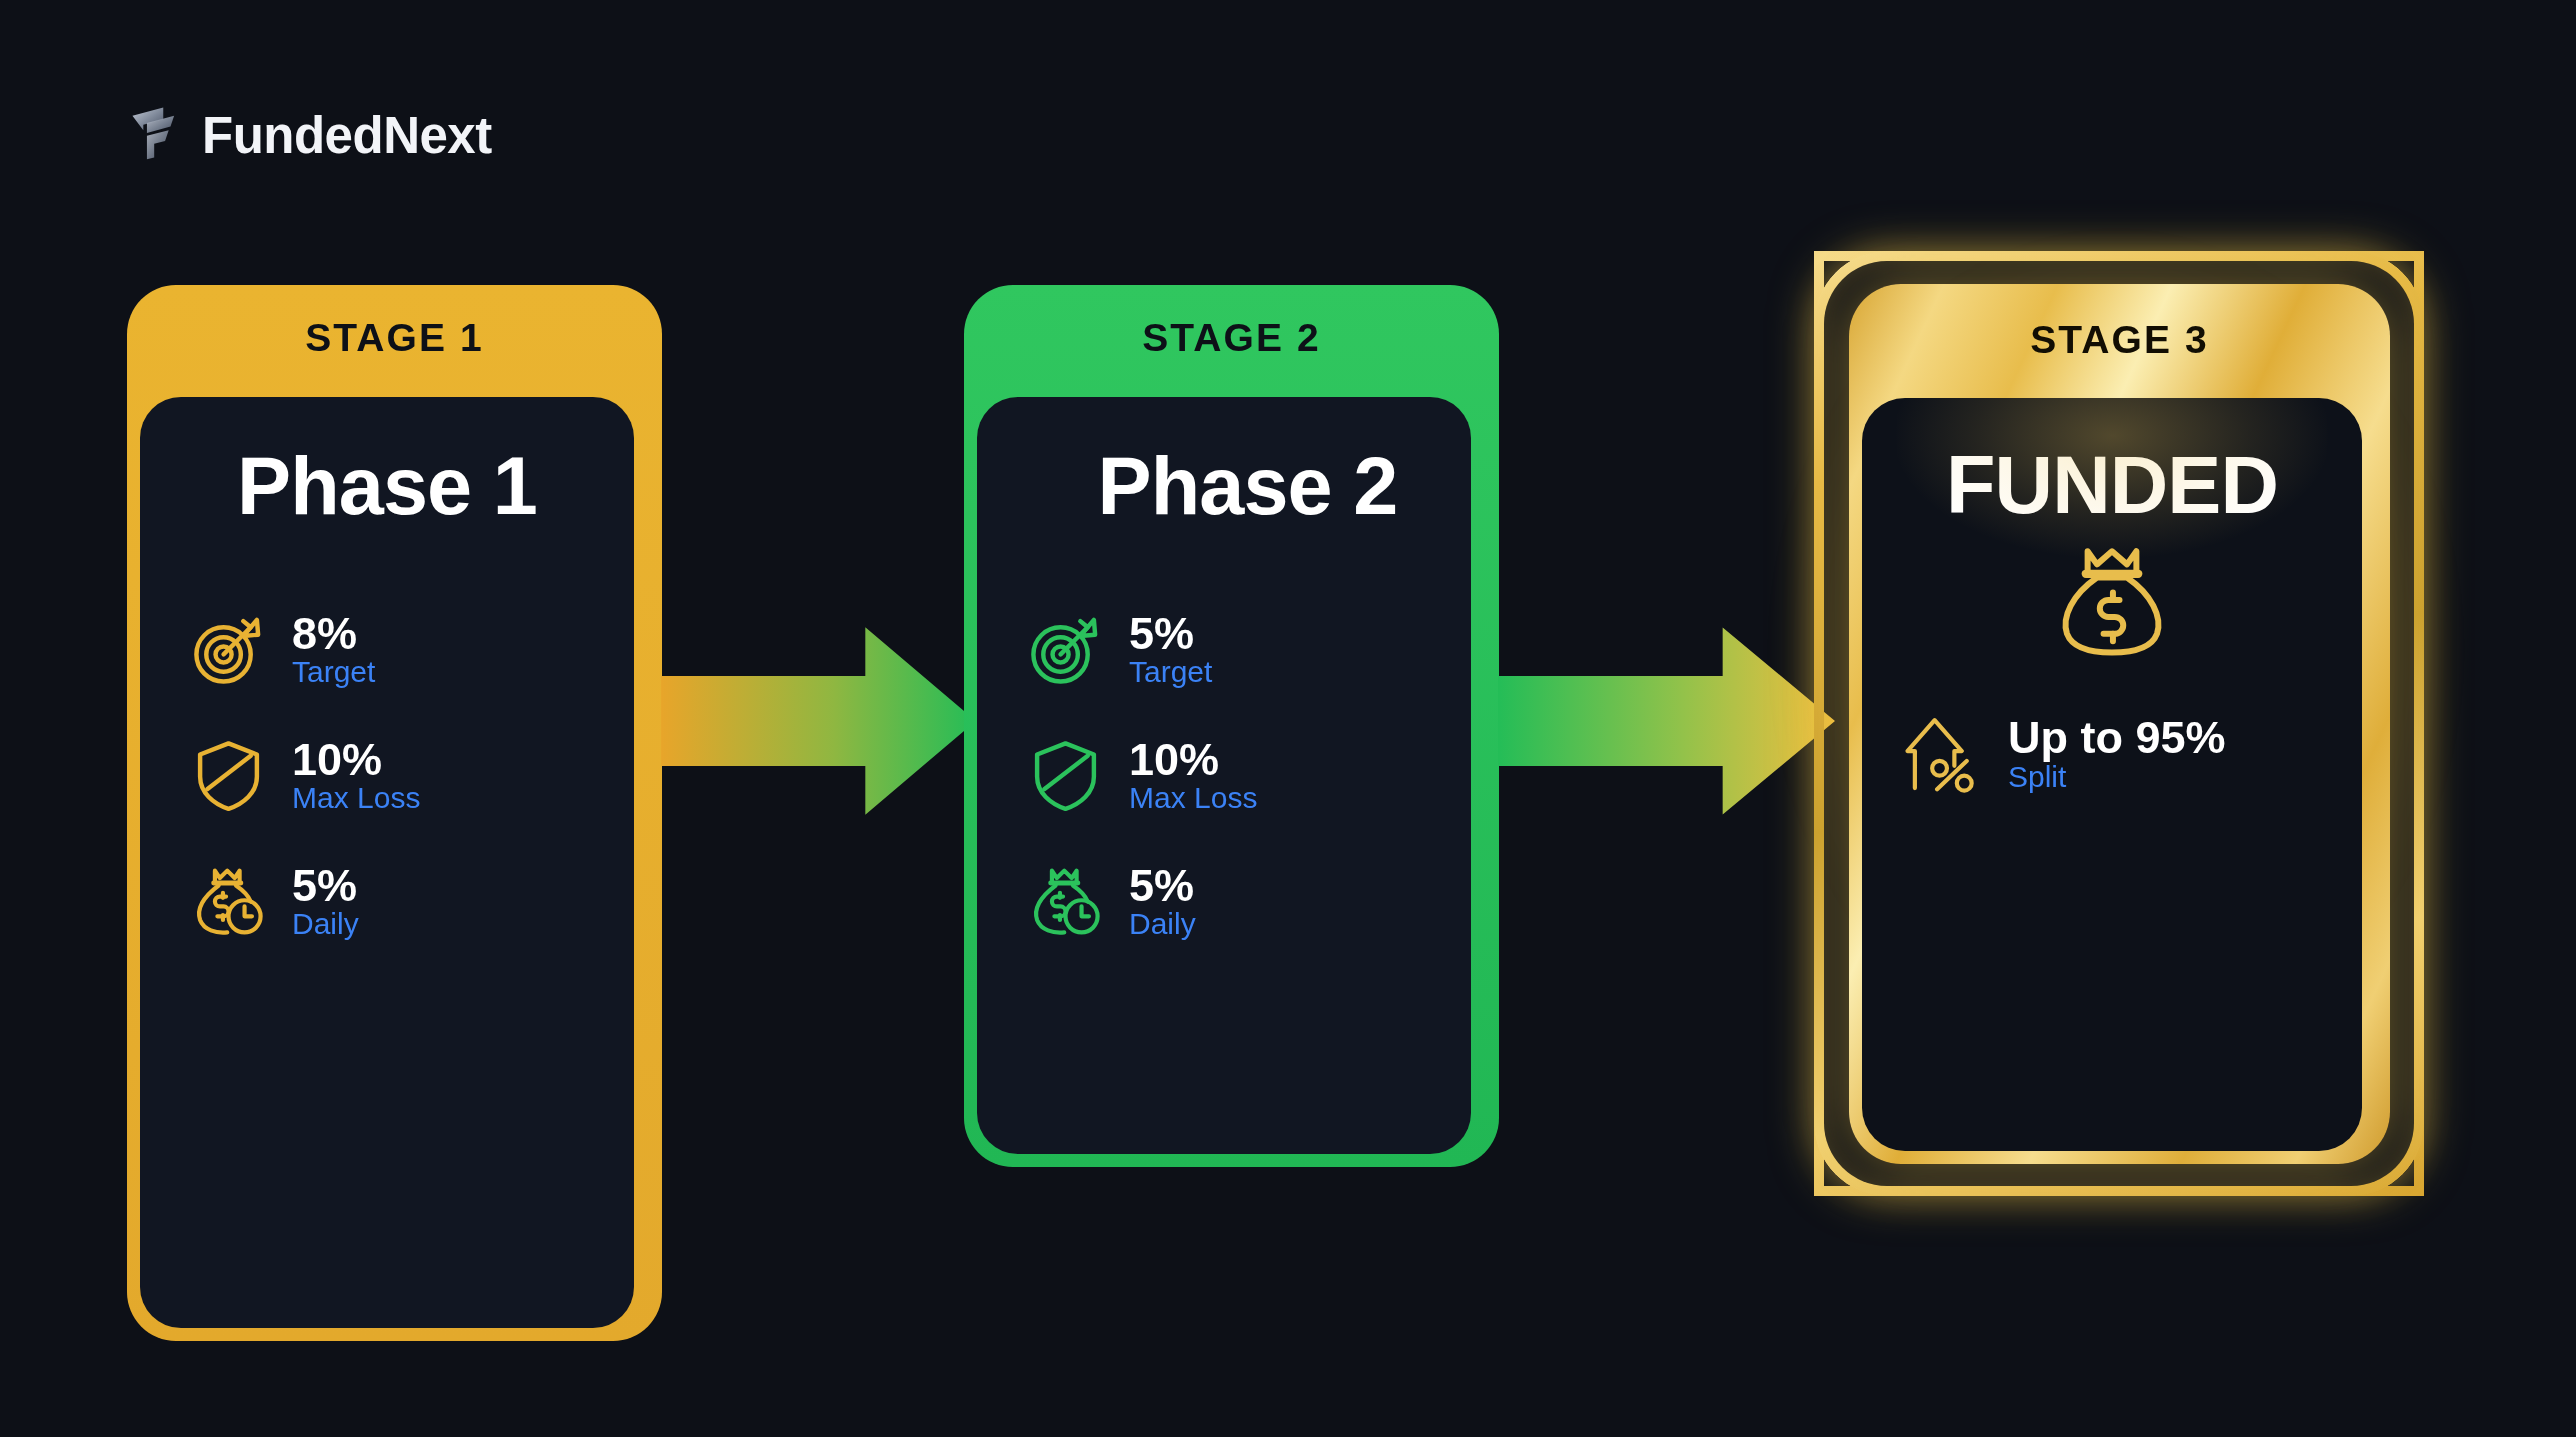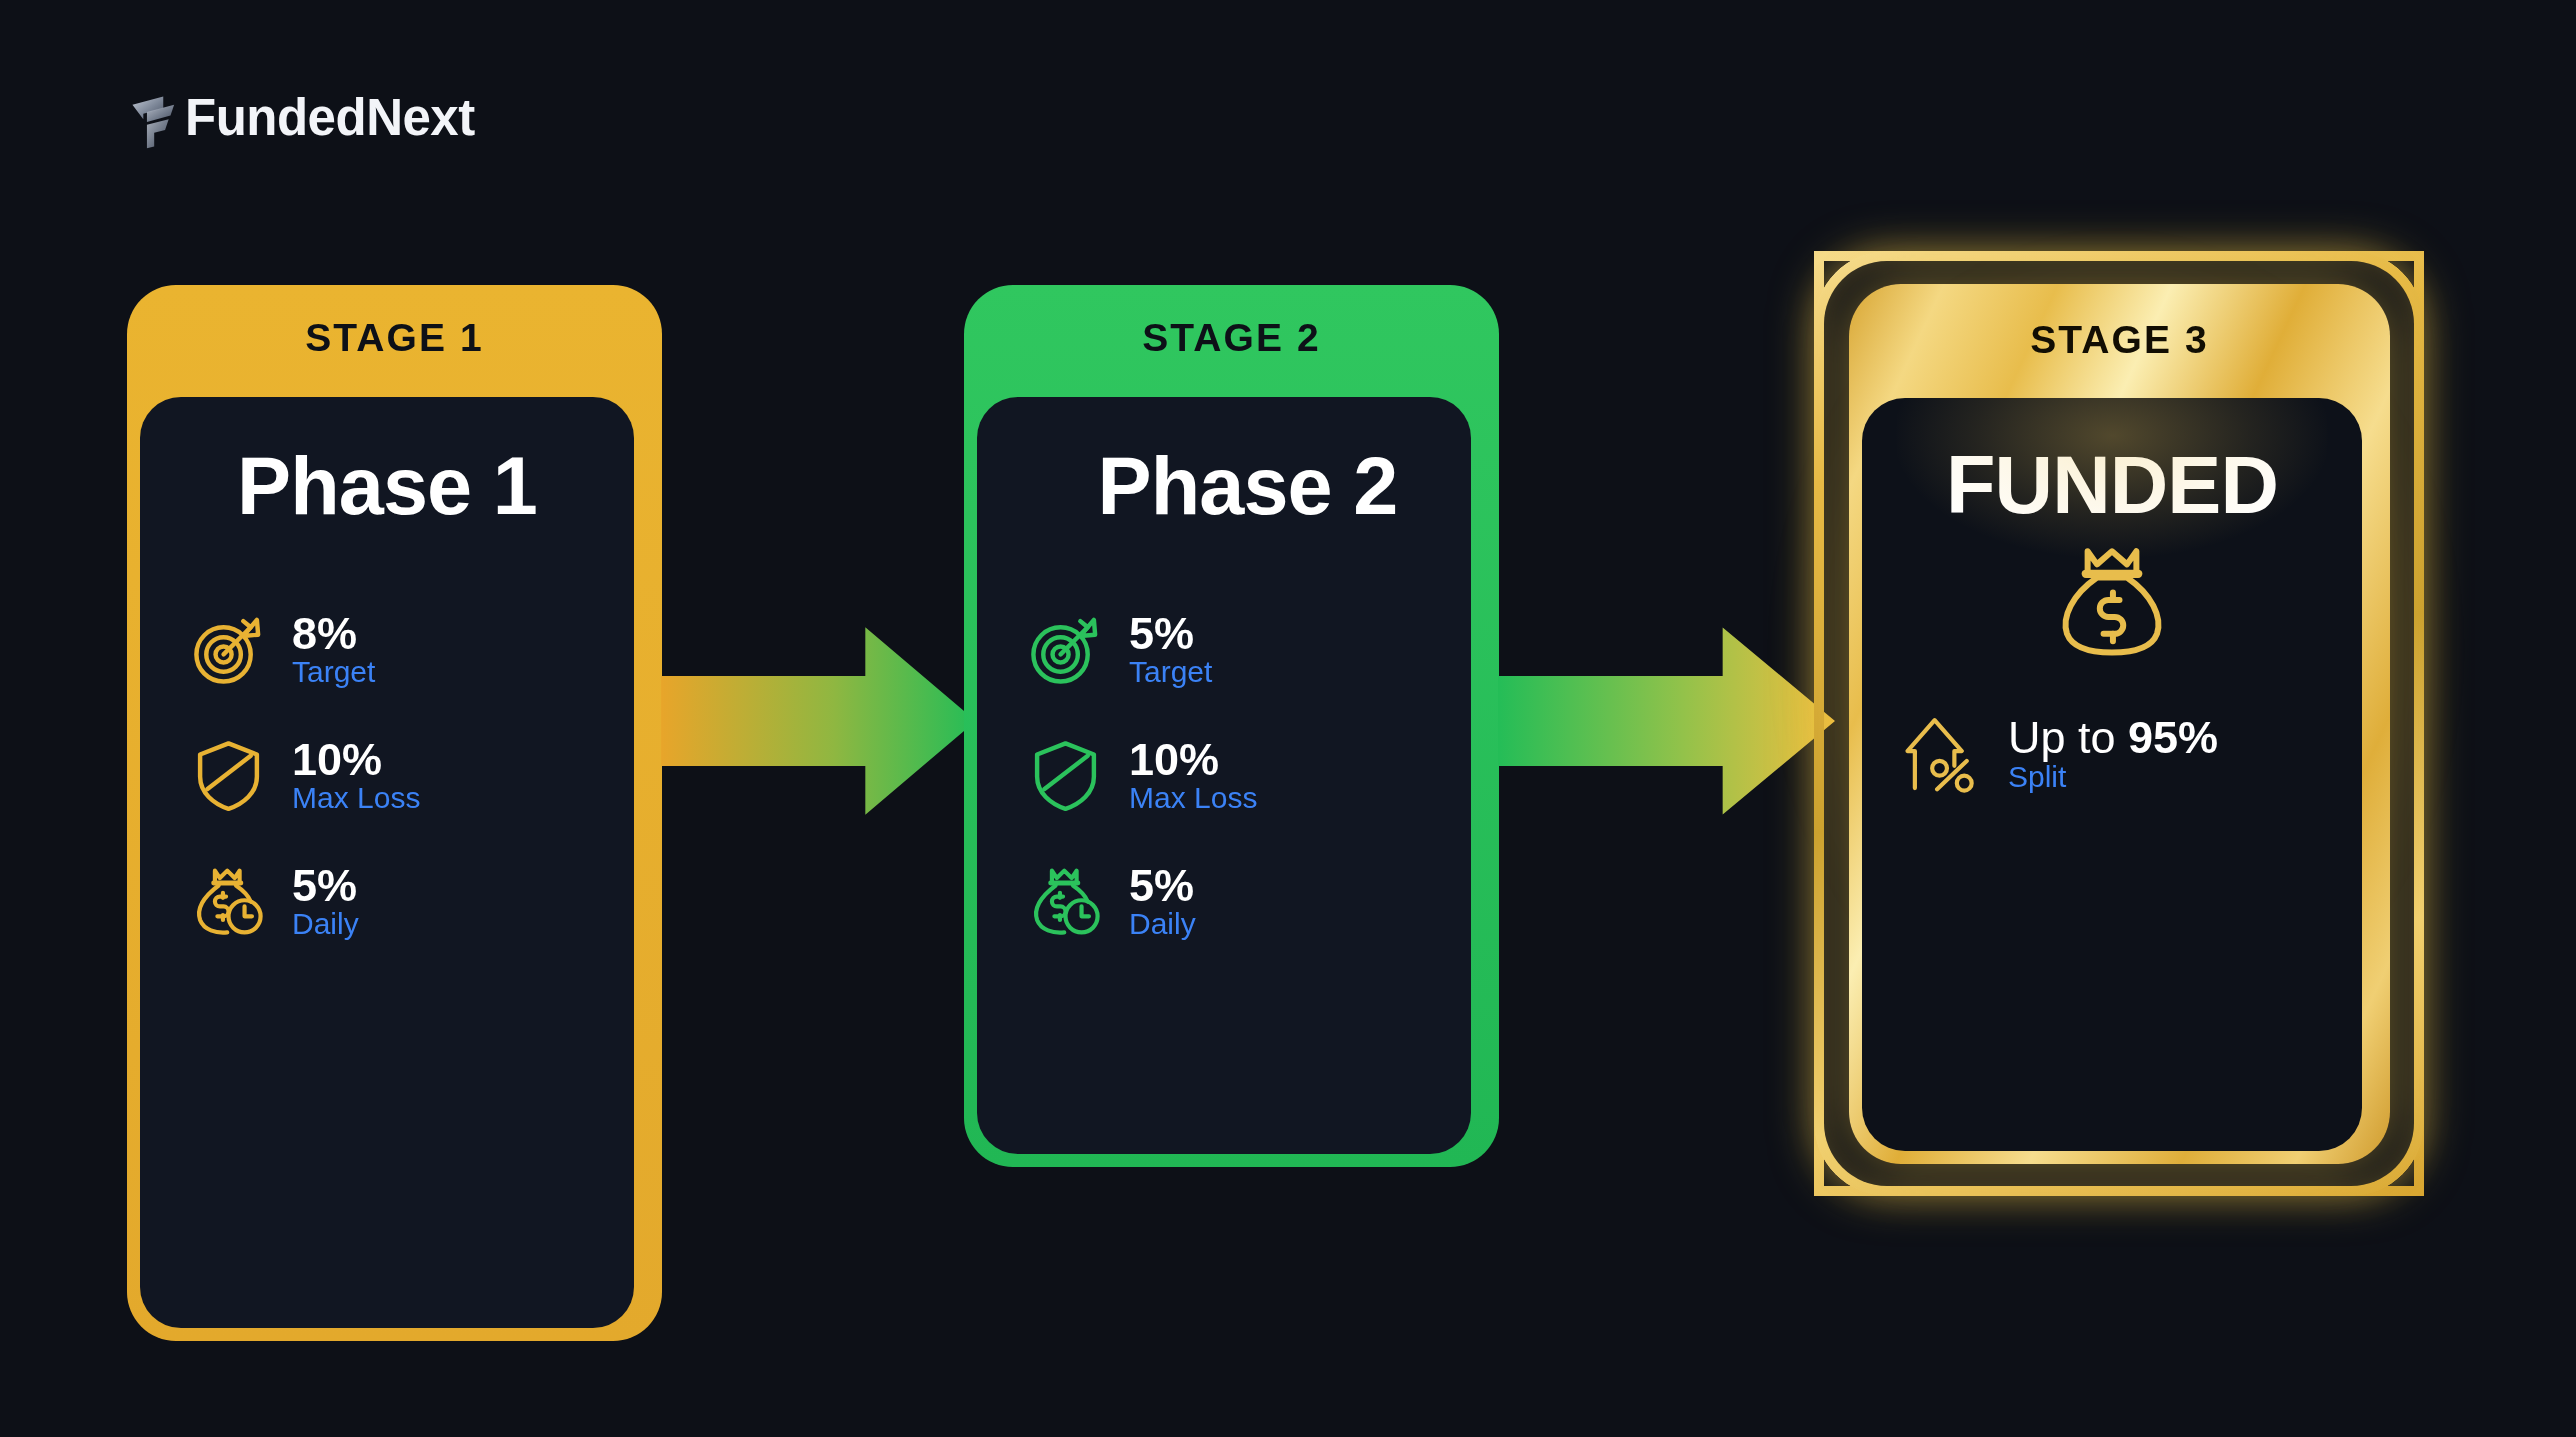--- a/index.html
+++ b/index.html
@@ -16,21 +16,22 @@
     font-family: "Liberation Sans", sans-serif;
     -webkit-font-smoothing: antialiased;
   }
 
   
   #brand {
     position: absolute;
     left: 127px;
     top: 92px;
     display: flex;
-    align-items: flex-start;
+    align-items: flex-end;
+    gap: 17px;
     height: 69px;
   }
   #brand .mark { width: 58px; height: 58px; display:block; }
   #brand .wordmark {
     font-size: 51px;
     font-weight: 700;
     letter-spacing: -0.5px;
     color: #f2f4f8;
     line-height: 1;
     white-space: nowrap;
@@ -82,21 +83,21 @@
   .feature .ficon { width: 79px; height: 79px; flex: 0 0 79px; }
   .feature .ftext { line-height: 1.03; }
   .feature .fval {
     font-size: 45px;
     font-weight: 700;
     color: #ffffff;
     white-space: nowrap;
     display: block;
   }
   .feature .fval .lead {
-    font-weight: 400;
+    font-weight: 700;
   }
   .feature .flab {
     font-size: 30px;
     font-weight: 400;
     color: #3b82f6;
     white-space: nowrap;
     display: block;
   }
 
   

